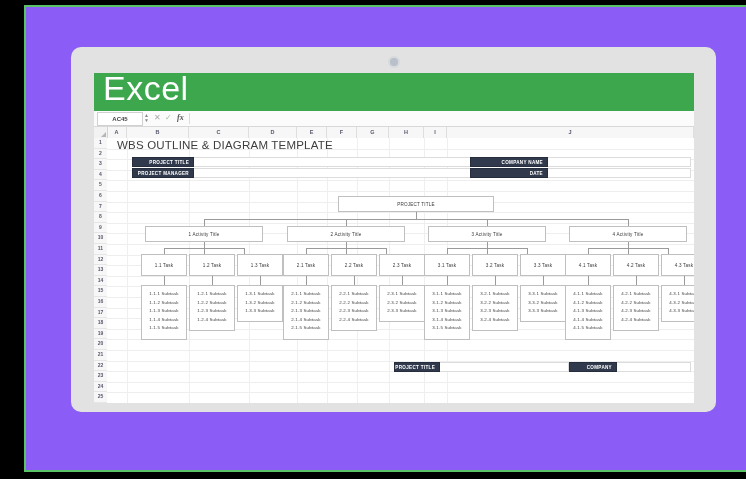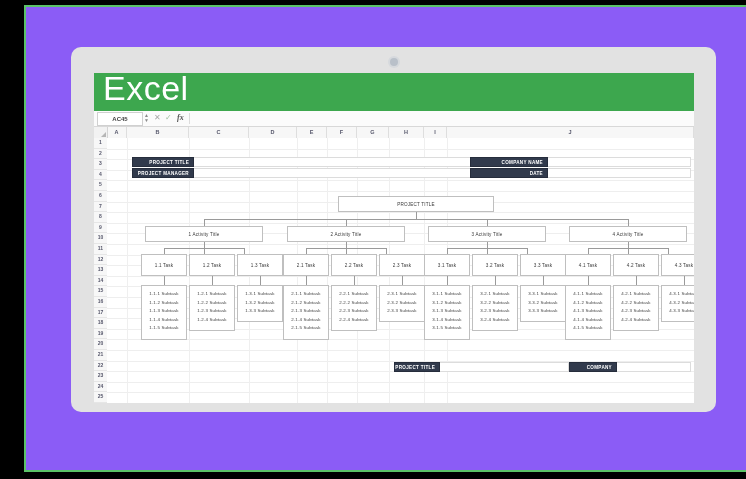--- a/index.html
+++ b/index.html
@@ -171,20 +171,21 @@
           <div class="gline-v" style="left: 340px;"></div>
           <div class="gline-v" style="left: 317px;"></div>
           <div class="gline-v" style="left: 282px;"></div>
           <div class="gline-v" style="left: 250px;"></div>
           <div class="gline-v" style="left: 220px;"></div>
           <div class="gline-v" style="left: 190px;"></div>
           <div class="gline-v" style="left: 142px;"></div>
           <div class="gline-v" style="left: 82px;"></div>
           <div class="gline-v" style="left: 20px;"></div>
 
+        <div class="sheet-title">WBS OUTLINE &amp; DIAGRAM TEMPLATE</div>
 
         <div class="dfield" style="left:86px;top:19px;width:324px;height:10px;"></div>
         <div class="dbar" style="left:25px;top:19px;width:62px;height:10px;line-height:9px;">PROJECT TITLE</div>
 
         <div class="dfield" style="left:86px;top:30px;width:324px;height:10px;"></div>
         <div class="dbar" style="left:25px;top:30px;width:62px;height:10px;line-height:9px;">PROJECT MANAGER</div>
 
         <div class="dfield" style="left:440px;top:19px;width:144px;height:10px;"></div>
         <div class="dbar" style="left:363px;top:19px;width:78px;height:10px;line-height:9px;">COMPANY NAME</div>
 

